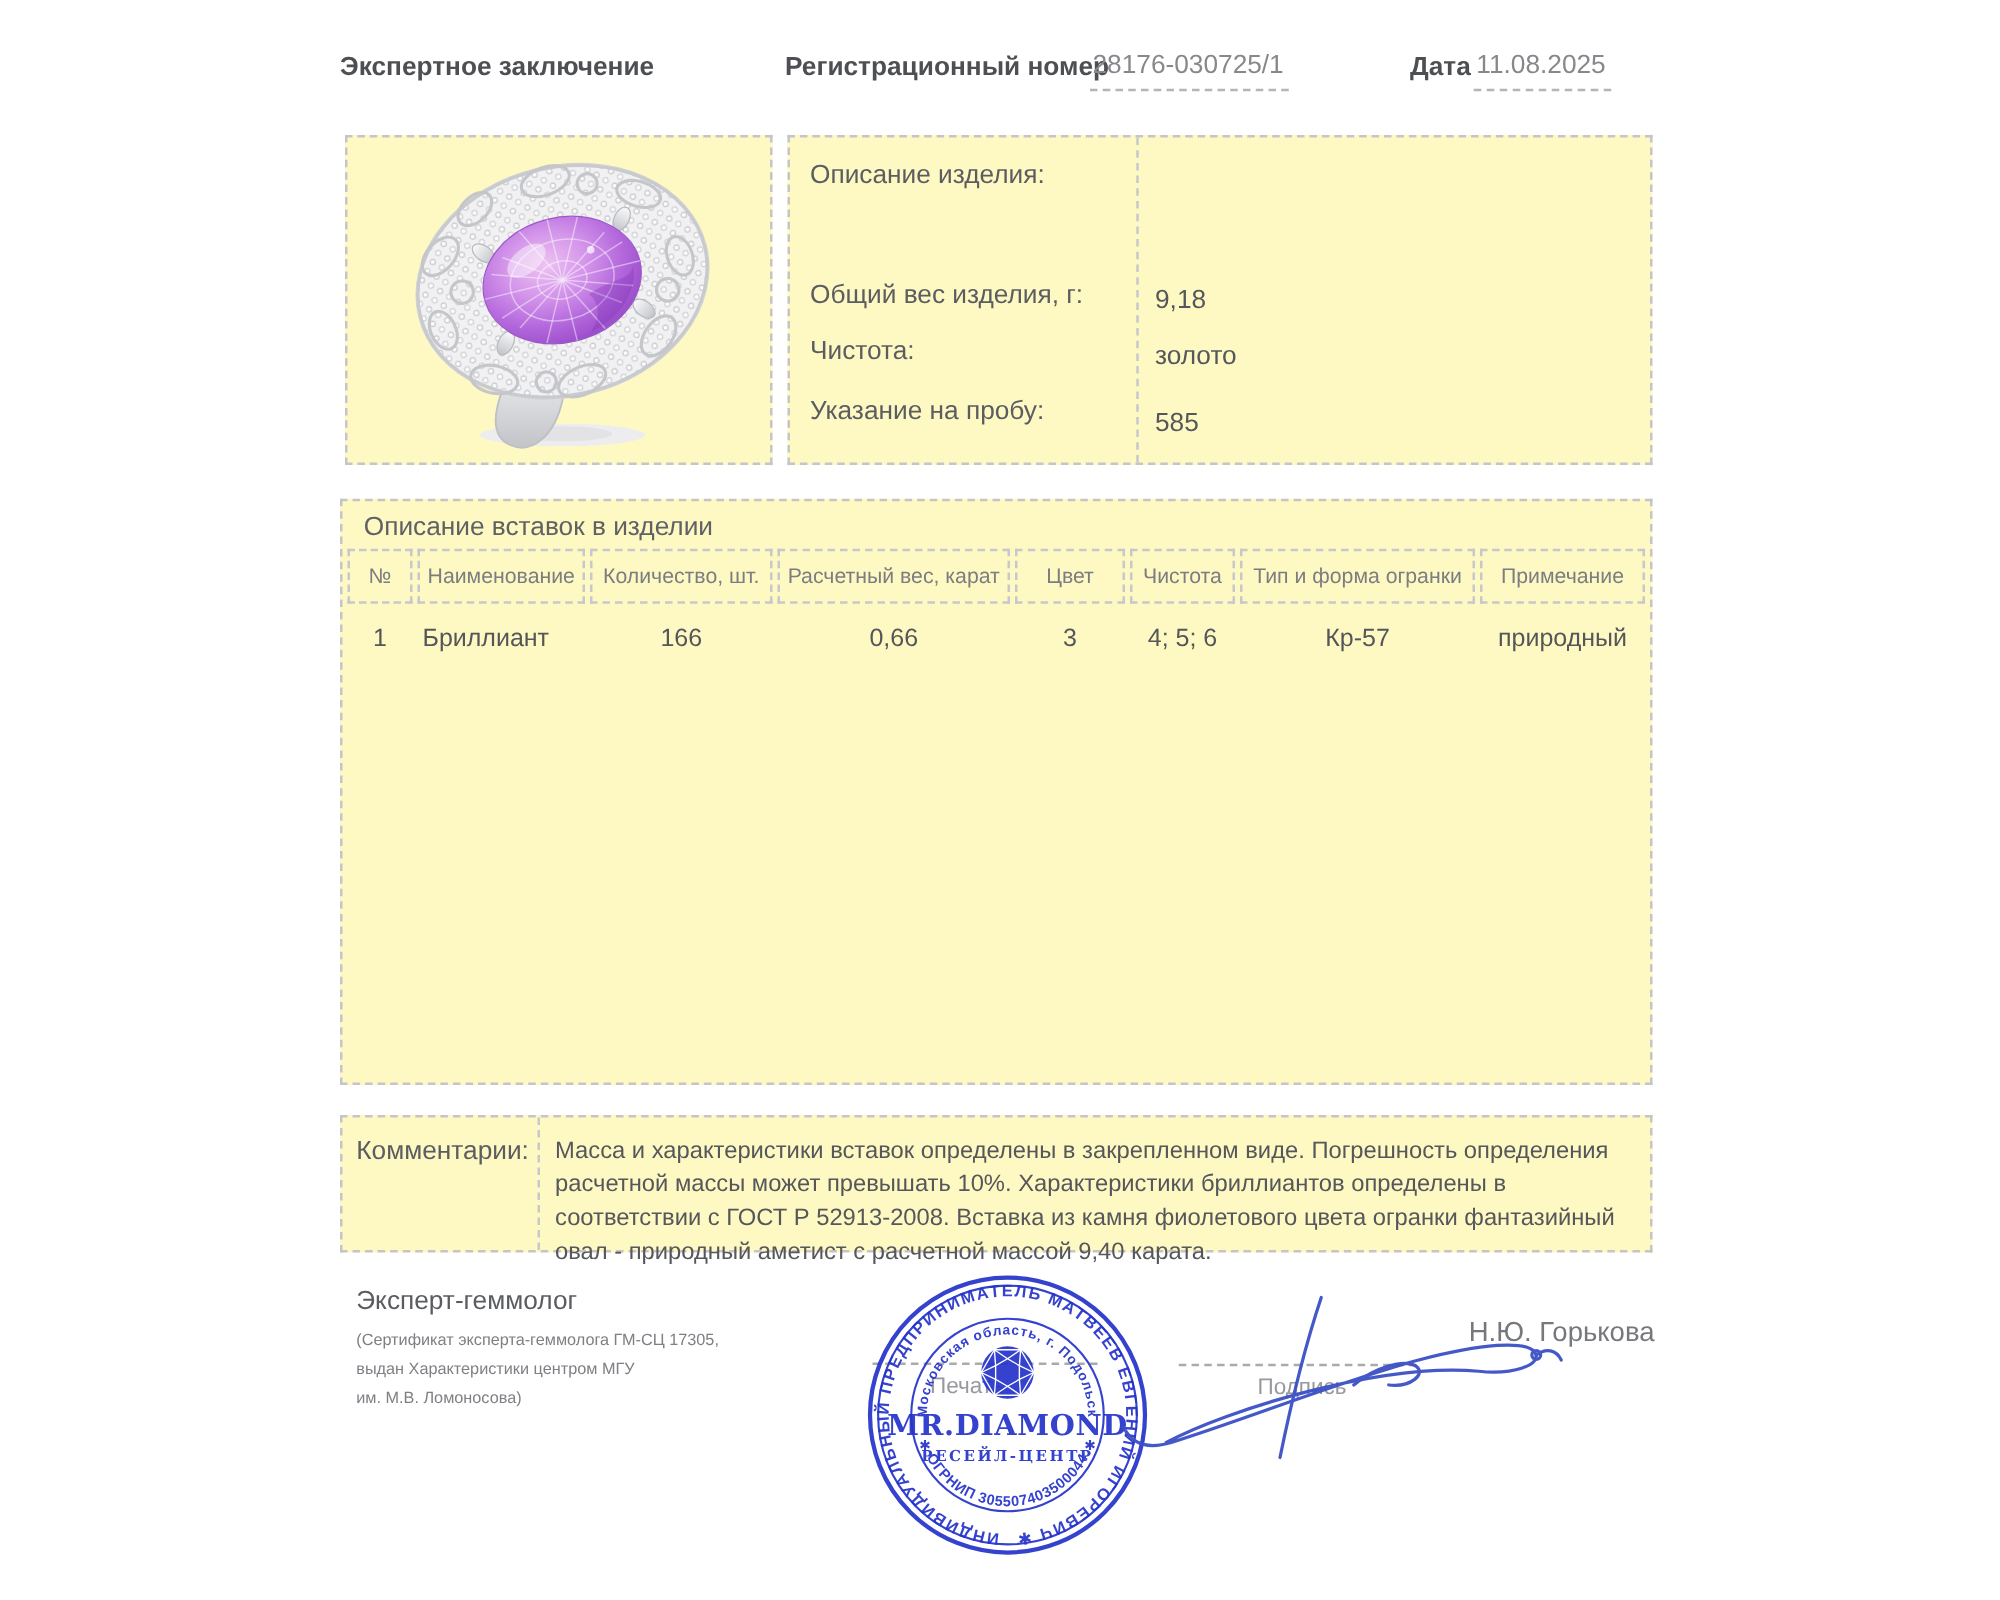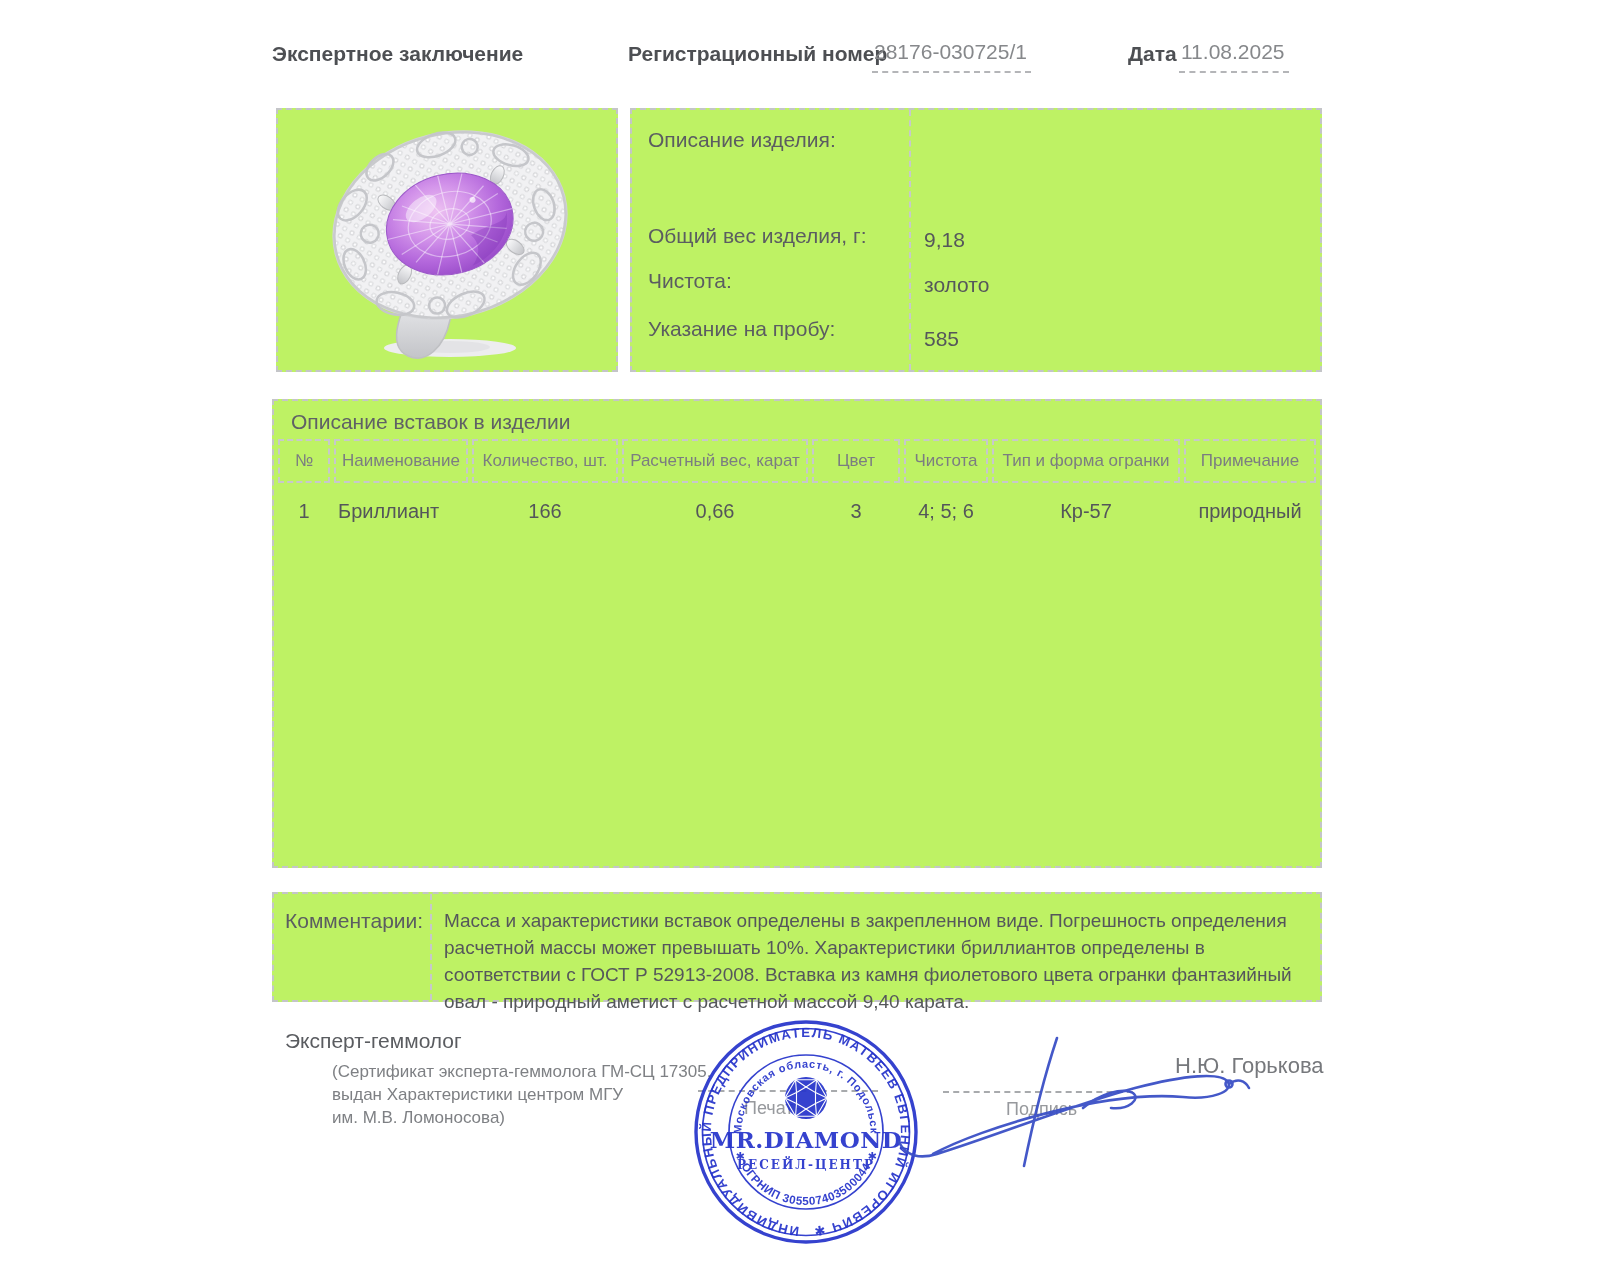--- a/index.html
+++ b/index.html
@@ -1,37 +1,37 @@
 <!DOCTYPE html>
 <html><head>
 <meta charset="utf-8">
 <style>
   html,body{margin:0;padding:0;background:#ffffff;}
   body{width:1600px;height:1280px;position:relative;overflow:hidden;
        font-family:"Liberation Sans","DejaVu Sans",sans-serif;color:#55575b;}
   .abs{position:absolute;}
   .hdr-lbl{font-size:21px;font-weight:bold;color:#4d4f53;}
   .hdr-val{font-size:21px;color:#86888b;border-bottom:2px dashed #b4b5b8;padding:0 4px 7px 2px;}
-  .dash-box{border:2px dashed #c4c5c8;box-sizing:border-box;background:#bef264;}
+  .dash-box{border:2px dashed #c4c5c8;box-sizing:border-box;background:#fef9c3;}
   .info-row-label{font-size:21px;color:#5b5d61;}
   .info-row-value{font-size:21px;color:#55575b;line-height:32px;}
   .tbl-title{font-size:21px;color:#5f6165;}
   .hcell{border:2px dashed #c7c8cb;box-sizing:border-box;height:44px;display:flex;
          align-items:center;justify-content:center;font-size:17px;color:#7b7d81;}
   .dcell{box-sizing:border-box;height:40px;display:flex;align-items:center;justify-content:center;
          font-size:20px;color:#54565a;}
   .dcell.left{justify-content:flex-start;padding-left:4px;text-align:center;}
   .hrow,.drow{position:absolute;left:4px;right:4px;display:flex;gap:4px;}
   .w0{width:52px;flex:none}.w1{width:134px;flex:none}.w2{width:146px;flex:none}
   .w3{width:186px;flex:none}.w4{width:88px;flex:none}.w5{width:84px;flex:none}
   .w6{width:188px;flex:none}.w7{width:132px;flex:none}
   .vdash{position:absolute;top:0;bottom:0;border-left:2px dashed #c7c8cb;}
   .comments-text{font-size:19px;line-height:27px;color:#55575b;}
   .role{font-size:21px;color:#5a5c60;}
-  .cert-line{font-size:17px;line-height:23px;color:#7e8084;margin-left:47px;}
+  .cert-line{font-size:13px;line-height:23px;color:#7e8084;}
   .field-line{border-top:2px dashed #a8aaad;height:0;}
   .field-label{font-size:18px;color:#97999d;}
   .expert-name{font-size:22px;color:#76787c;}
   svg text{font-family:"Liberation Sans","DejaVu Sans",sans-serif;}
   .stamp-serif{font-family:"DejaVu Serif","Liberation Serif",serif;font-weight:bold;}
 </style>
 </head>
 <body>
 
 <div class="abs" style="left:0;top:0;width:1600px;height:928px;">

